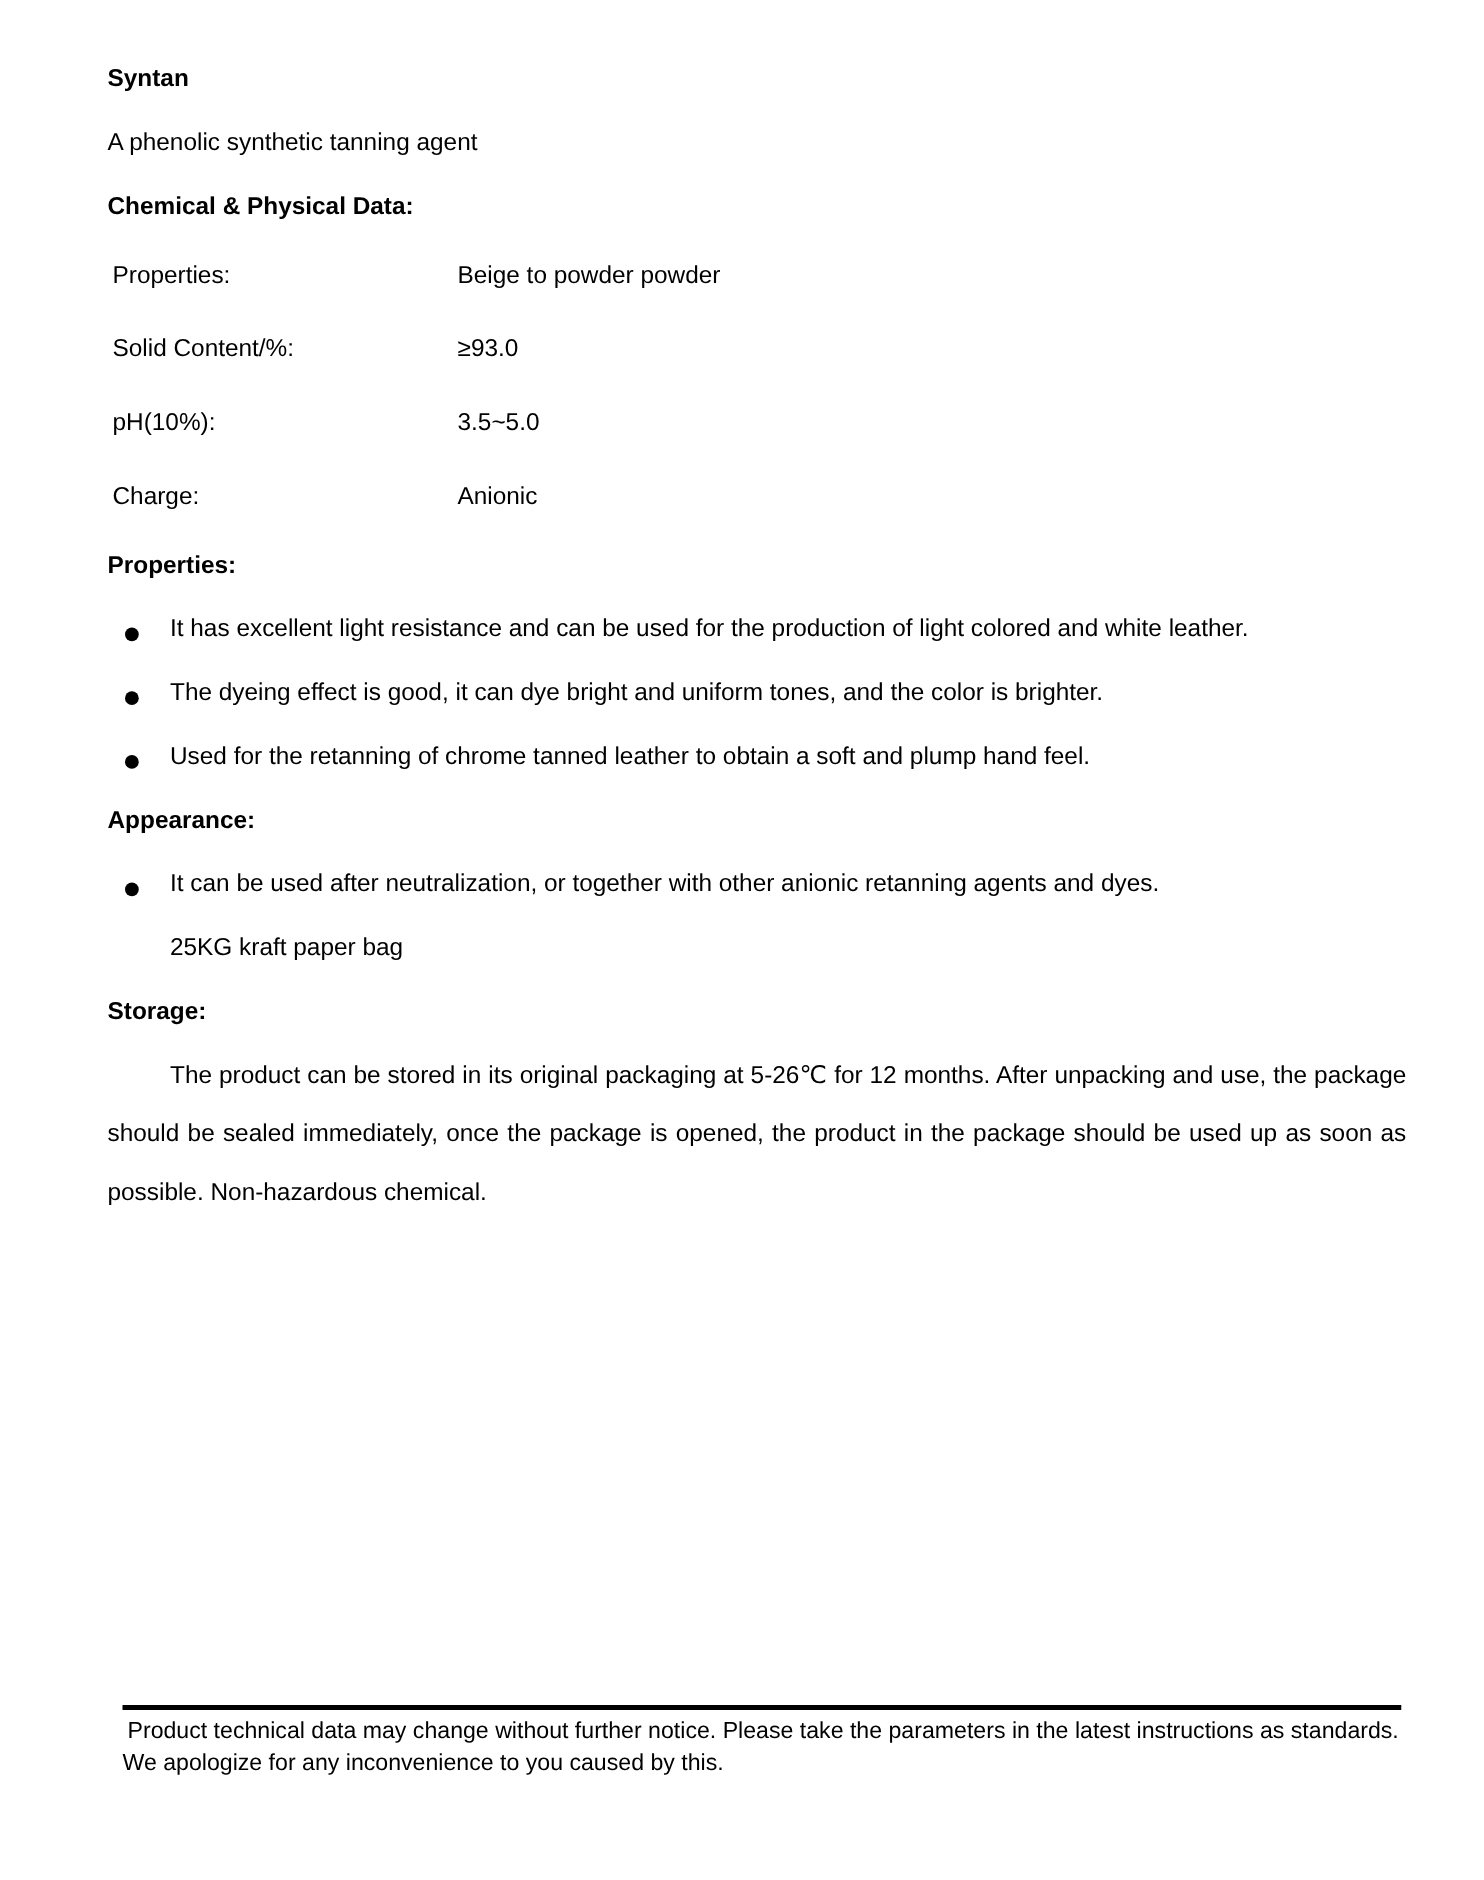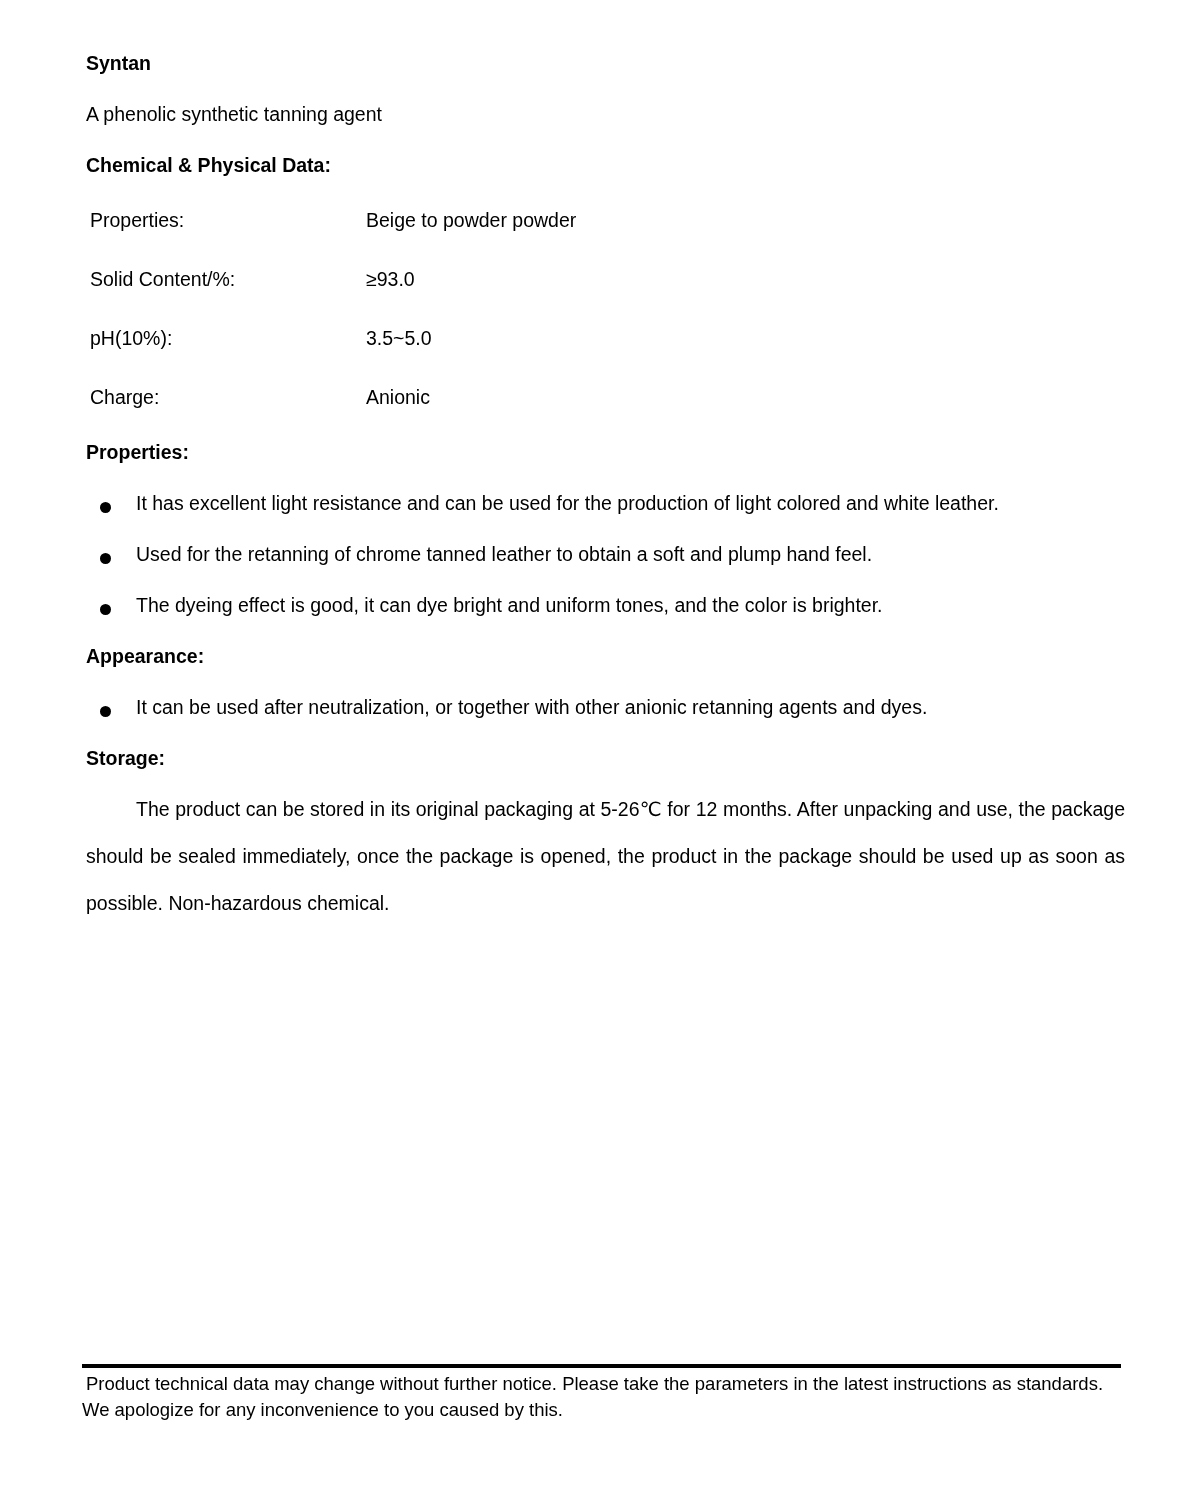--- a/index.html
+++ b/index.html
@@ -38,21 +38,21 @@
     background: #000;
     border-radius: 50%;
   }
   .indented { padding-left: 50px; }
   .storage-para {
     text-align: justify;
     text-indent: 50px;
   }
   .footer {
     position: absolute;
-    left: 70px;
+    left: 86px;
     right: 70px;
     top: 1352px;
     border-top: 4px solid #000;
     padding-top: 3px;
     font-size: 18.5px;
     line-height: 26px;
     text-align: left;
   }
 </style>
 </head>
@@ -83,34 +83,35 @@
   </div>
 
   <div class="bold">Properties:</div>
 
   <div class="bullet-item">
     <span class="bullet-dot"></span>
     <span>It has excellent light resistance and can be used for the production of light colored and white leather.</span>
   </div>
   <div class="bullet-item">
     <span class="bullet-dot"></span>
-    <span>Used for the retanning of chrome tanned leather to obtain a soft and plump hand feel.</span>
+    <span>The dyeing effect is good, it can dye bright and uniform tones, and the color is brighter.</span>
   </div>
   <div class="bullet-item">
     <span class="bullet-dot"></span>
-    <span>The dyeing effect is good, it can dye bright and uniform tones, and the color is brighter.</span>
+    <span>Used for the retanning of chrome tanned leather to obtain a soft and plump hand feel.</span>
   </div>
 
   <div class="bold">Appearance:</div>
 
   <div class="bullet-item">
     <span class="bullet-dot"></span>
     <span>It can be used after neutralization, or together with other anionic retanning agents and dyes.</span>
   </div>
 
+  <div class="indented">25KG kraft paper bag</div>
 
   <div class="bold">Storage:</div>
   <div class="storage-para">The product can be stored in its original packaging at 5-26℃ for 12 months. After unpacking and use, the package should be sealed immediately, once the package is opened, the product in the package should be used up as soon as possible. Non-hazardous chemical.</div>
 
 </div>
 
 <div class="footer">
   
   <span>Product technical data may change without further notice. Please take the parameters in the latest instructions as standards. We apologize for any inconvenience to you caused by this.</span>
 </div>

